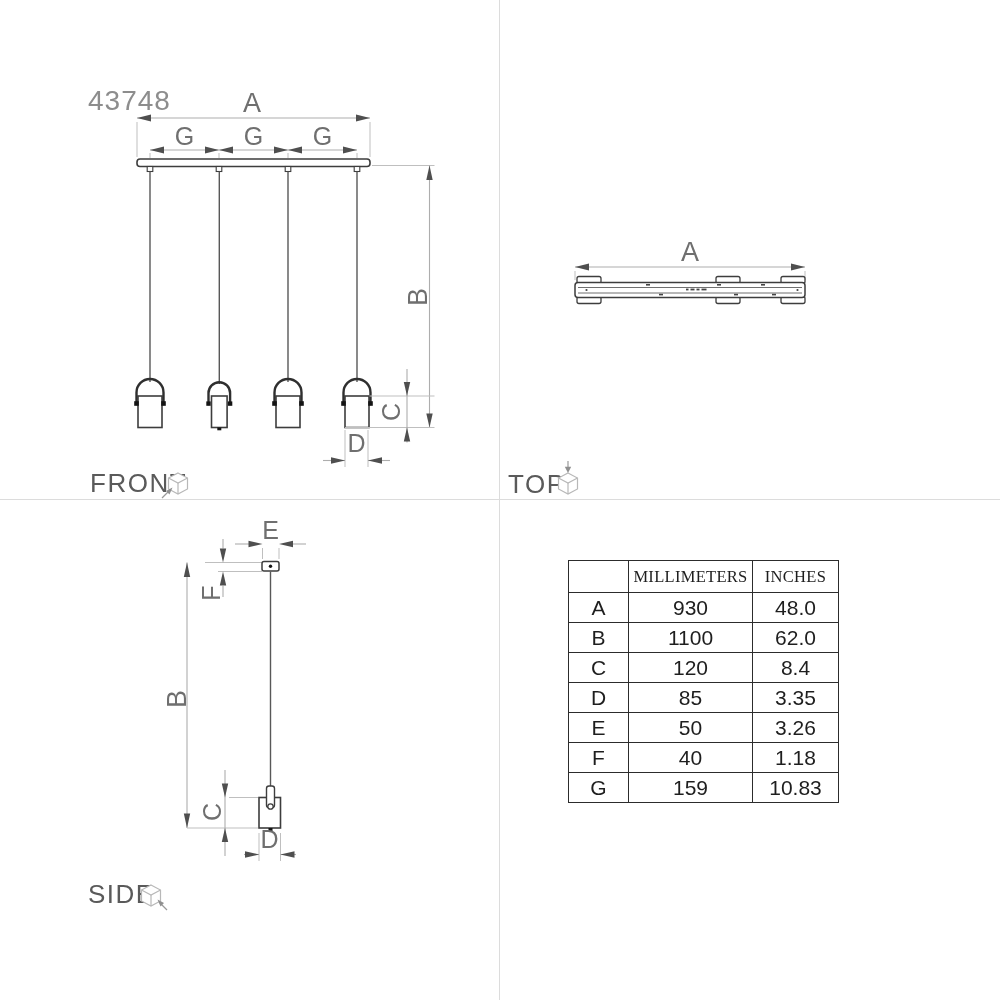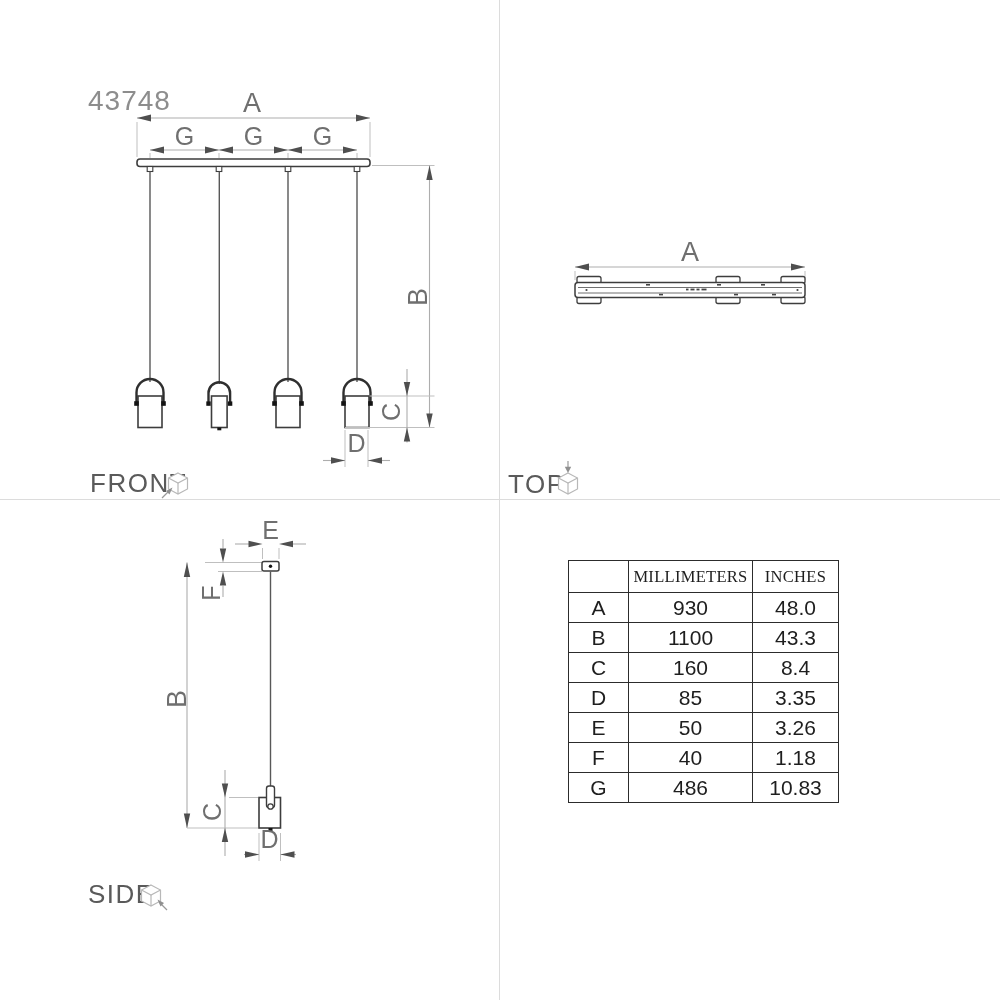--- a/index.html
+++ b/index.html
@@ -281,43 +281,43 @@
     </thead>
     <tbody>
       <tr>
         <td class="rowlabel">A</td>
         <td>930</td>
         <td>48.0</td>
       </tr>
       <tr>
         <td class="rowlabel">B</td>
         <td>1100</td>
-        <td>43.3</td>
+        <td>62.0</td>
       </tr>
       <tr>
         <td class="rowlabel">C</td>
-        <td>160</td>
+        <td>120</td>
         <td>8.4</td>
       </tr>
       <tr>
         <td class="rowlabel">D</td>
         <td>85</td>
         <td>3.35</td>
       </tr>
       <tr>
         <td class="rowlabel">E</td>
         <td>50</td>
         <td>3.26</td>
       </tr>
       <tr>
         <td class="rowlabel">F</td>
         <td>40</td>
         <td>1.18</td>
       </tr>
       <tr>
         <td class="rowlabel">G</td>
-        <td>486</td>
+        <td>159</td>
         <td>10.83</td>
       </tr>
     </tbody>
   </table>
 
 </div>
 
 </body></html>

